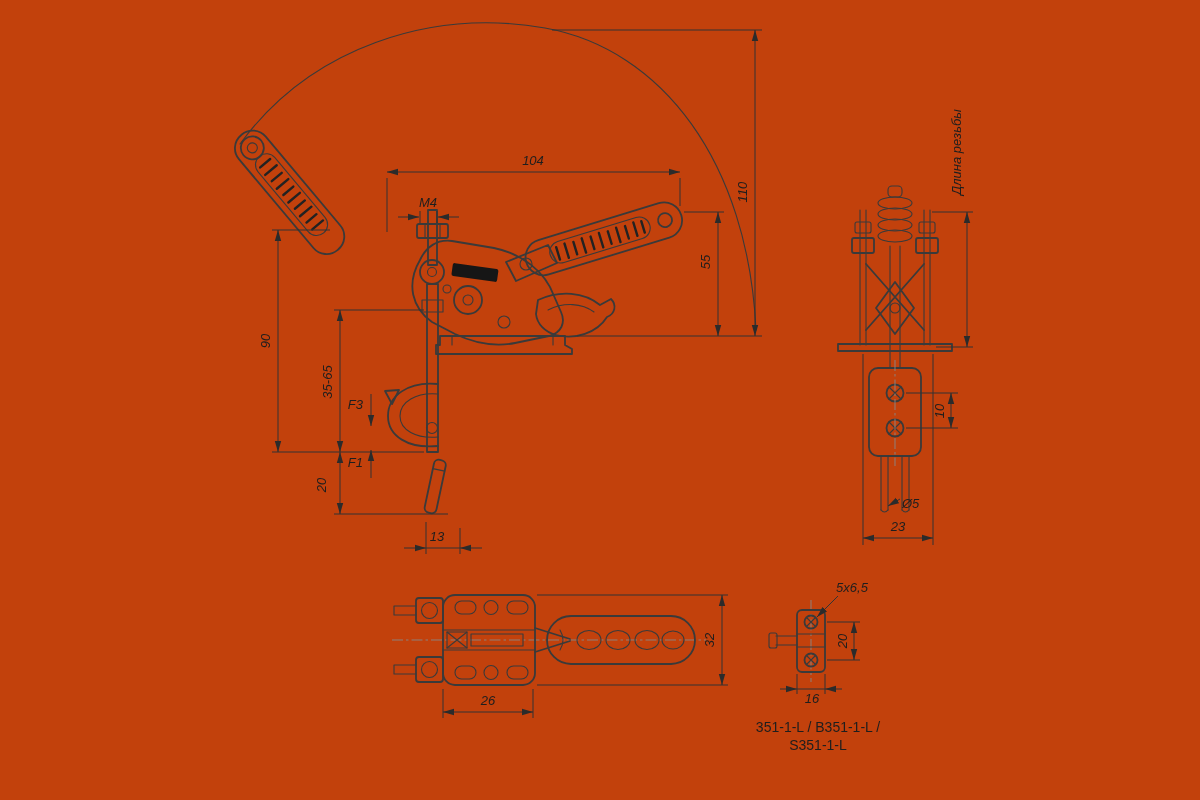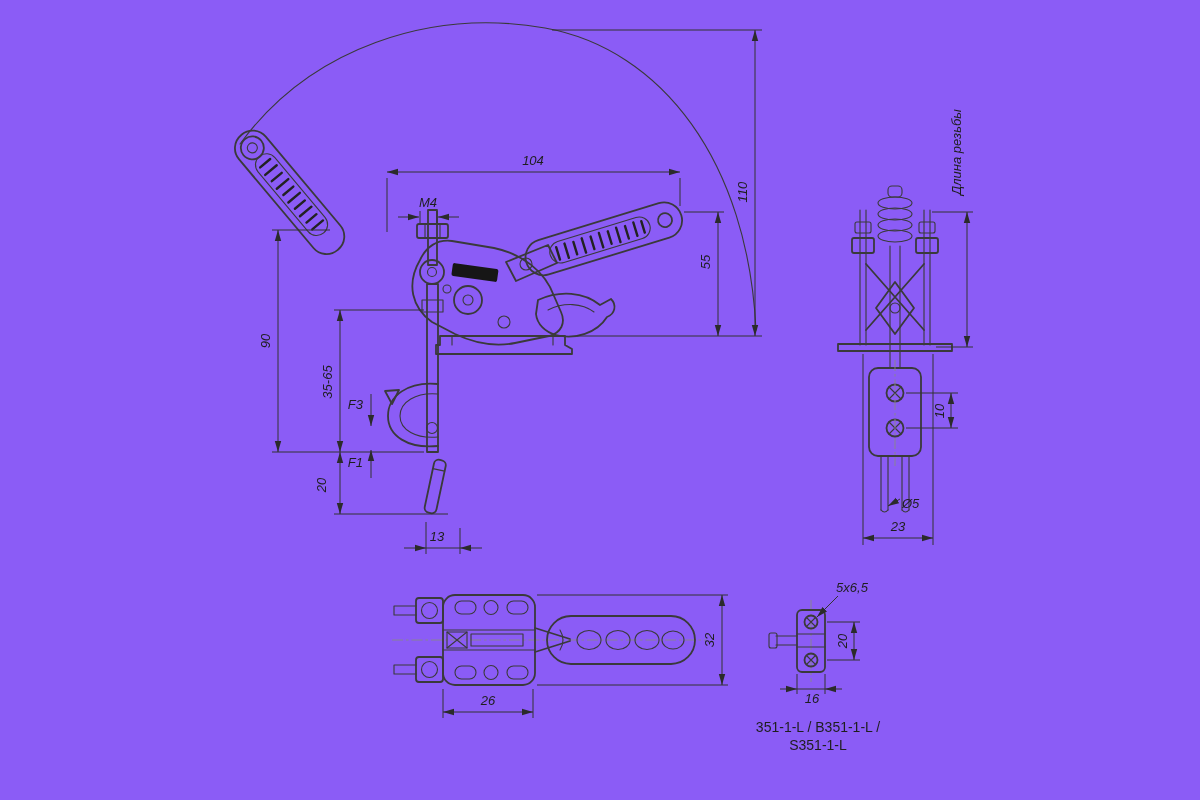--- a/index.html
+++ b/index.html
@@ -1,16 +1,16 @@
 <!DOCTYPE html>
 <html><head>
 <meta charset="utf-8">
 <style>
   html,body{margin:0;padding:0;background:#fff;}
-  .frame{width:1200px;height:800px;background:#8b5cf6;position:relative;overflow:hidden;}
+  .frame{width:1200px;height:800px;background:#c2410c;position:relative;overflow:hidden;}
   svg{display:block;}
   .ln{fill:none;stroke:#3a3a3a;stroke-width:1.8;stroke-linecap:round;stroke-linejoin:round;}
   .thin{stroke-width:1.1;}
   .dim{fill:none;stroke:#333;stroke-width:1;}
   .ext{fill:none;stroke:#333;stroke-width:1;}
   .cl{fill:none;stroke:#888;stroke-width:0.9;stroke-dasharray:11 3 2.5 3;}
   .mark{fill:none;stroke:#222;stroke-width:2.4;stroke-linecap:round;}
   text{font-family:"Liberation Sans",sans-serif;fill:#1e1e1e;}
   .dimtxt{font-size:13px;font-style:italic;}
   .modeltxt{font-size:14px;}

